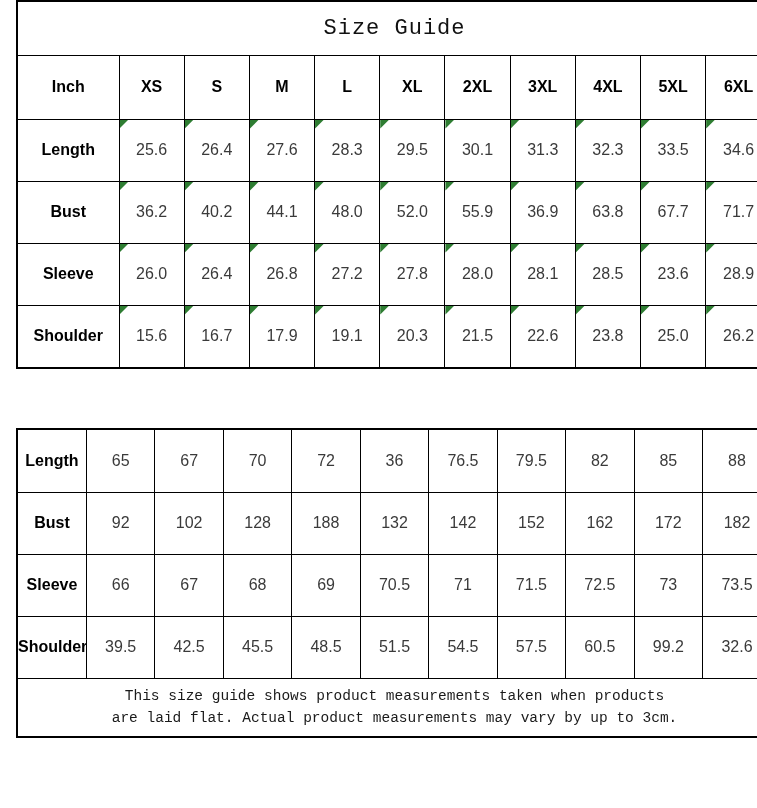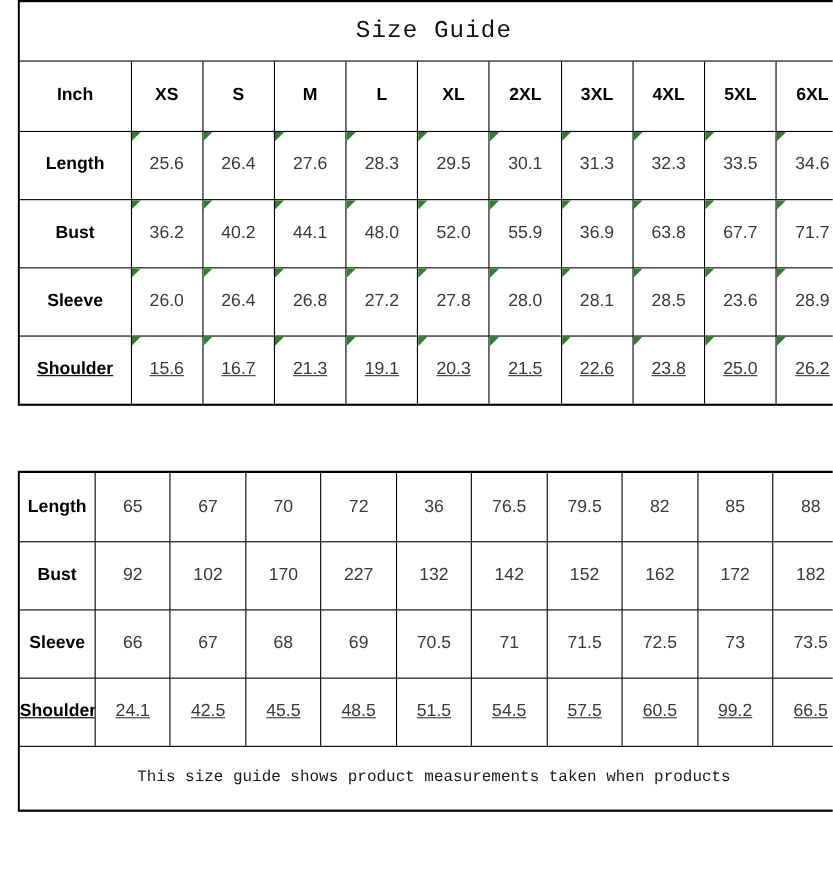--- a/index.html
+++ b/index.html
@@ -30,21 +30,21 @@
     font-size:16px;overflow:hidden;
   }
   tr.hdr-row td{height:63px;}
   td.unit{width:101px;}
   td.hdr{font-weight:bold;color:var(--hdrtext);font-size:16px;}
   td.val{color:var(--valtext);font-weight:normal;}
   
   table td:first-child{border-left:none;}
   table td:last-child{border-right:none;}
   table tr:first-child td{border-top:none;}
-  table tr:last-child td{border-bottom:none;text-decoration:underline;}
+  table tr:last-child td{border-bottom:none;}
   .tri{
     position:absolute;top:0;left:0;width:9px;height:9px;
     background:var(--green);
     clip-path:polygon(0 0,100% 0,0 100%);
   }
   .gap{height:59px;background:var(--bg);}
   .footer-box{
     border-top:1px solid var(--border);
     height:58px;
     display:flex;flex-direction:column;align-items:center;justify-content:center;
@@ -112,21 +112,21 @@
             <td class="val"><span class="tri"></span><span>28.0</span></td>
             <td class="val"><span class="tri"></span><span>28.1</span></td>
             <td class="val"><span class="tri"></span><span>28.5</span></td>
             <td class="val"><span class="tri"></span><span>23.6</span></td>
             <td class="val"><span class="tri"></span><span>28.9</span></td>
           </tr>
           <tr>
             <td class="hdr">Shoulder</td>
             <td class="val"><span class="tri"></span><span>15.6</span></td>
             <td class="val"><span class="tri"></span><span>16.7</span></td>
-            <td class="val"><span class="tri"></span><span>21.3</span></td>
+            <td class="val"><span class="tri"></span><span>17.9</span></td>
             <td class="val"><span class="tri"></span><span>19.1</span></td>
             <td class="val"><span class="tri"></span><span>20.3</span></td>
             <td class="val"><span class="tri"></span><span>21.5</span></td>
             <td class="val"><span class="tri"></span><span>22.6</span></td>
             <td class="val"><span class="tri"></span><span>23.8</span></td>
             <td class="val"><span class="tri"></span><span>25.0</span></td>
             <td class="val"><span class="tri"></span><span>26.2</span></td>
           </tr>
         </tbody>
     </table>
@@ -147,22 +147,22 @@
             <td class="val"><span>76.5</span></td>
             <td class="val"><span>79.5</span></td>
             <td class="val"><span>82</span></td>
             <td class="val"><span>85</span></td>
             <td class="val"><span>88</span></td>
           </tr>
           <tr>
             <td class="hdr">Bust</td>
             <td class="val"><span>92</span></td>
             <td class="val"><span>102</span></td>
-            <td class="val"><span>170</span></td>
-            <td class="val"><span>227</span></td>
+            <td class="val"><span>128</span></td>
+            <td class="val"><span>188</span></td>
             <td class="val"><span>132</span></td>
             <td class="val"><span>142</span></td>
             <td class="val"><span>152</span></td>
             <td class="val"><span>162</span></td>
             <td class="val"><span>172</span></td>
             <td class="val"><span>182</span></td>
           </tr>
           <tr>
             <td class="hdr">Sleeve</td>
             <td class="val"><span>66</span></td>
@@ -171,31 +171,32 @@
             <td class="val"><span>69</span></td>
             <td class="val"><span>70.5</span></td>
             <td class="val"><span>71</span></td>
             <td class="val"><span>71.5</span></td>
             <td class="val"><span>72.5</span></td>
             <td class="val"><span>73</span></td>
             <td class="val"><span>73.5</span></td>
           </tr>
           <tr>
             <td class="hdr">Shoulder</td>
-            <td class="val"><span>24.1</span></td>
+            <td class="val"><span>39.5</span></td>
             <td class="val"><span>42.5</span></td>
             <td class="val"><span>45.5</span></td>
             <td class="val"><span>48.5</span></td>
             <td class="val"><span>51.5</span></td>
             <td class="val"><span>54.5</span></td>
             <td class="val"><span>57.5</span></td>
             <td class="val"><span>60.5</span></td>
             <td class="val"><span>99.2</span></td>
-            <td class="val"><span>66.5</span></td>
+            <td class="val"><span>32.6</span></td>
           </tr>
         </tbody>
     </table>
     <div class="footer-box">
       <div>This size guide shows product measurements taken when products</div>
+      <div>are laid flat. Actual product measurements may vary by up to 3cm.</div>
     </div>
   </div>
 
 </div>
 
 </body></html>

